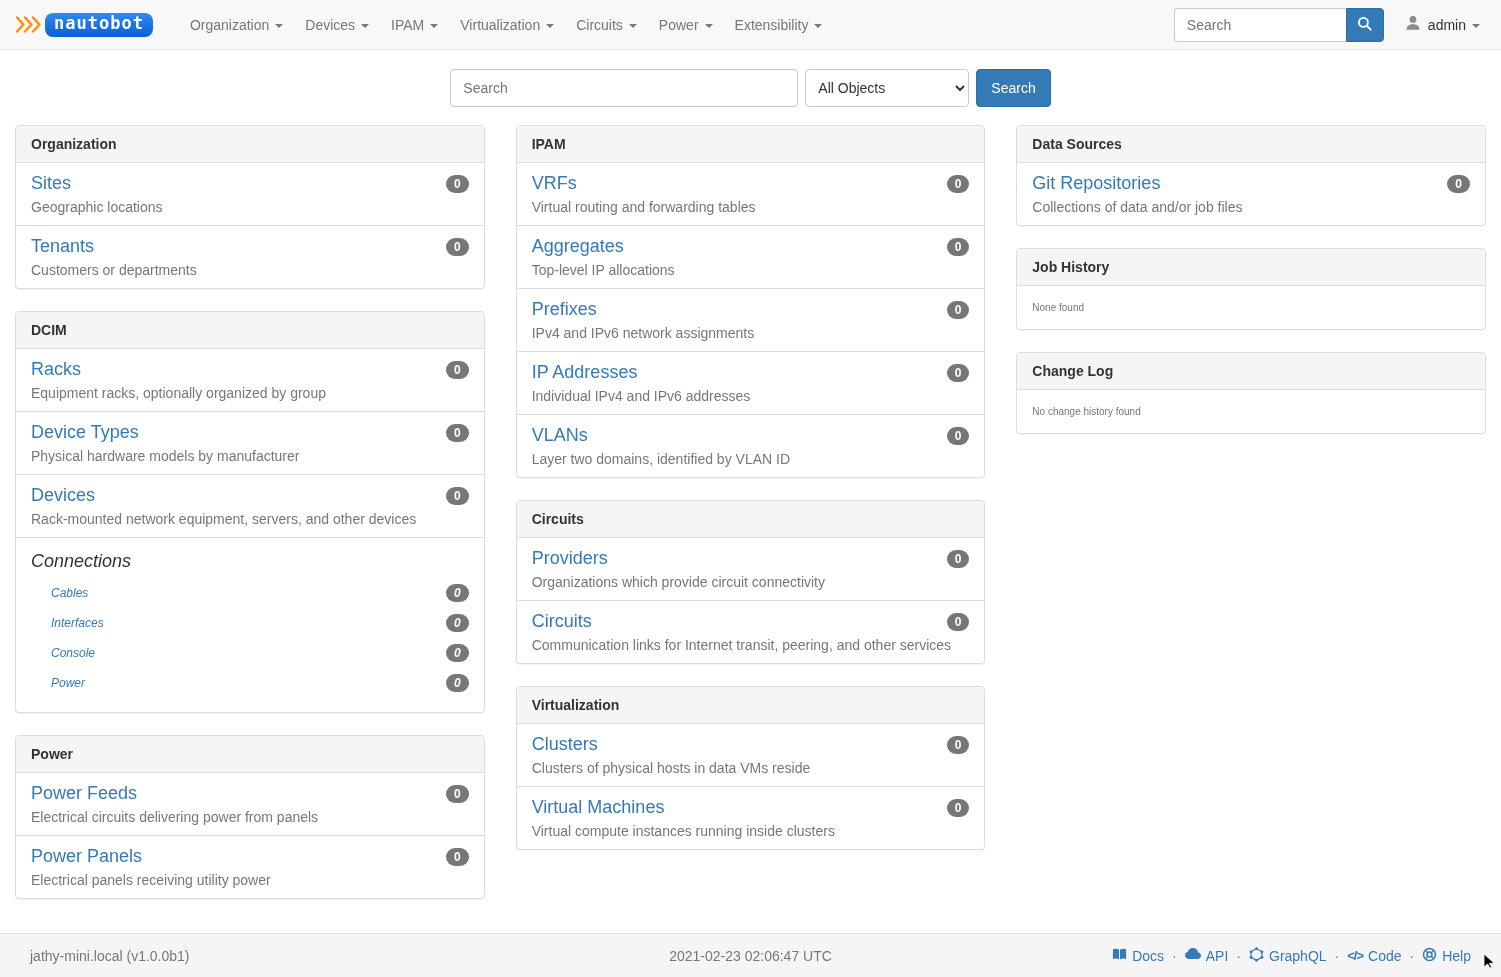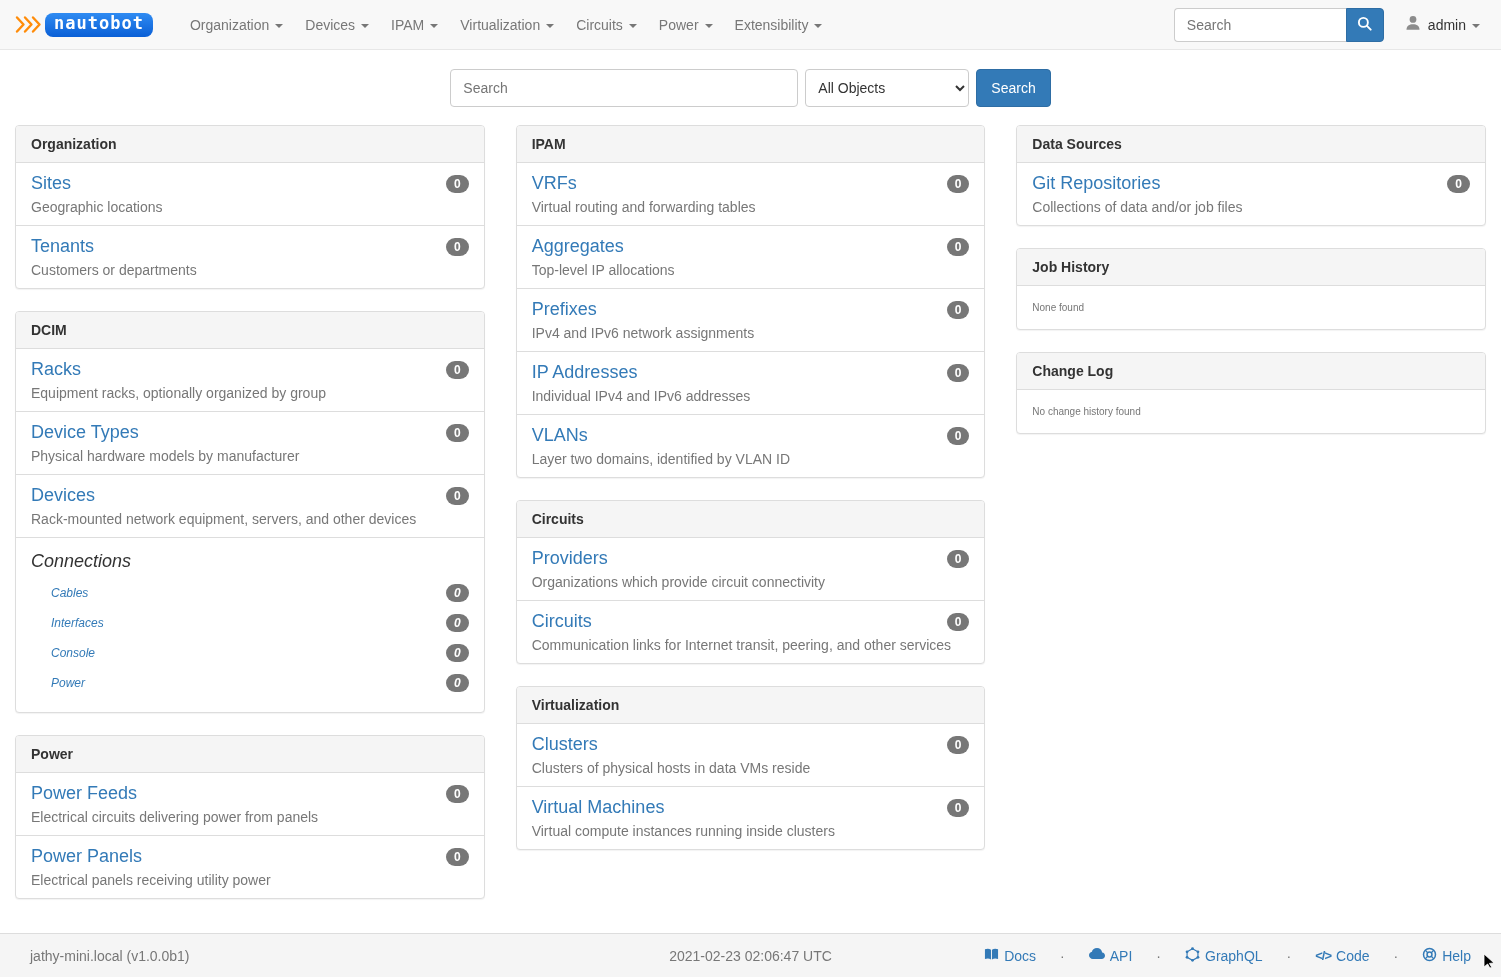--- a/index.html
+++ b/index.html
@@ -85,21 +85,21 @@
   .sub-link { color:#337ab7; font-size:12px; }
   .panel-body { padding:16px 15px; color:#777; font-size:10px; }
 
   
   .footer {
     position:absolute; left:0; right:0; bottom:0; height:44px;
     background:#f5f5f5; border-top:1px solid #ddd;
     display:flex; align-items:center; padding:0 30px; color:#777; font-size:14px;
   }
   .footer-center { position:absolute; left:50%; transform:translateX(-50%); color:#777; }
-  .footer-right { margin-left:auto; display:flex; align-items:center; gap:24px;justify-content:space-between; }
+  .footer-right { margin-left:auto; display:flex; align-items:center; gap:8px;justify-content:space-between; }
   .footer-link { color:#337ab7; display:flex; align-items:center; gap:5px; font-size:14px; cursor:pointer; }
   .footer-sep { color:#777; }
   .code-glyph { font-weight:bold; font-size:13px; letter-spacing:-1px; }
 
   .cursor-pointer { position:absolute; right:6px; bottom:6px; }
 </style>
 </head>
 <body>
 
 <div class="navbar">

